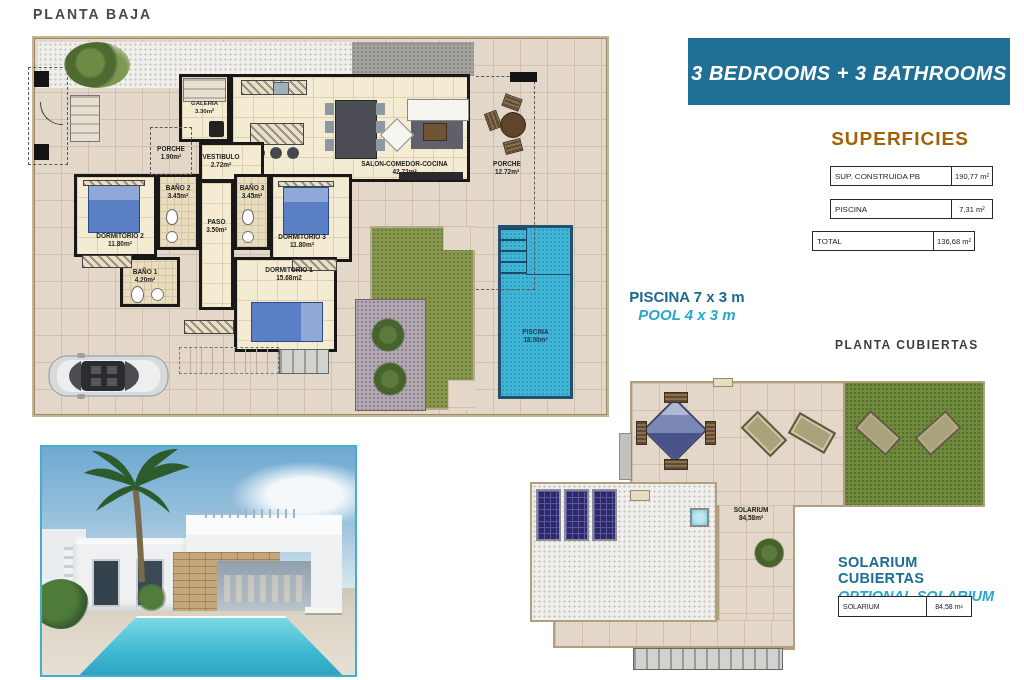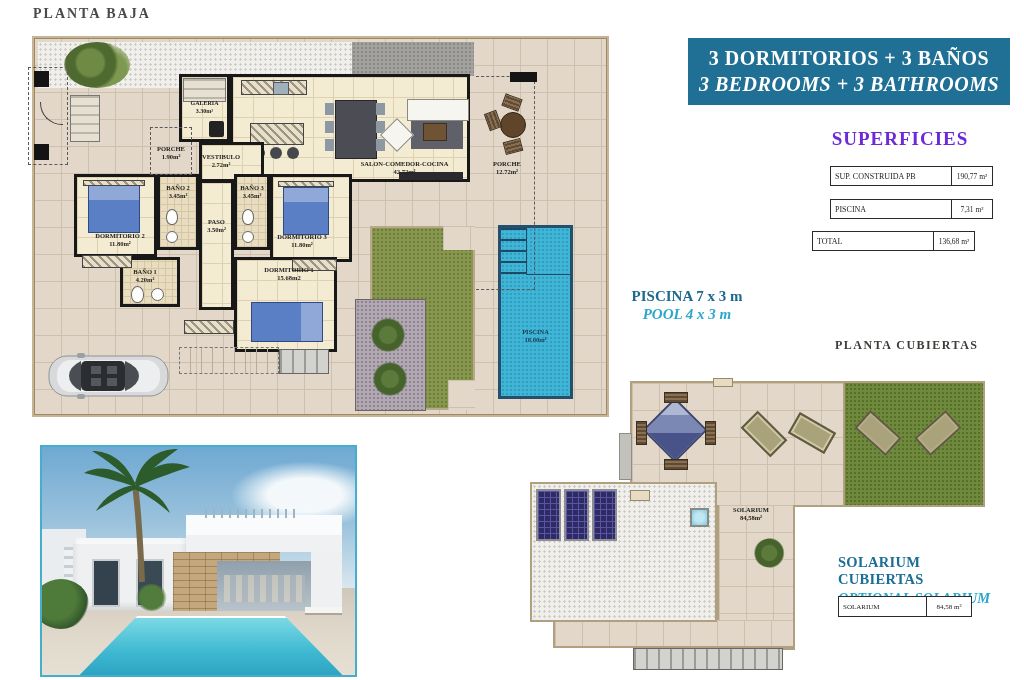--- a/index.html
+++ b/index.html
@@ -1,17 +1,17 @@
 <!DOCTYPE html>
 <html><head>
 <meta charset="utf-8">
 <style>
   html,body{margin:0;padding:0;background:#fff;}
   #page{position:relative;width:1024px;height:680px;background:#fff;overflow:hidden;
-        font-family:Liberation Serif, serif;}
+        font-family:Liberation Sans, sans-serif;}
   .abs{position:absolute;}
   
   .tile{background-color:#e2d7c8;
     background-image:linear-gradient(#cdc0ad 1px,transparent 1px),
                      linear-gradient(90deg,#cdc0ad 1px,transparent 1px);
     background-size:27px 27px;}
   .tileIn{background-color:#f4ebd3;
     background-image:linear-gradient(#ded1b2 1px,transparent 1px),
                      linear-gradient(90deg,#ded1b2 1px,transparent 1px);
     background-size:20px 20px;}
@@ -219,25 +219,24 @@
         <div>4.20m²</div>
     </div>
     <div class="abs rlbl" style="left:221px;top:228px;width:68px;">
       <div>DORMITORIO 1</div>
         <div>15.68m2</div>
     </div>
   </div>
 
   <div class="abs" style="left:688px;top:38px;width:322px;height:67px;background:#206f94;color:#fff;
        display:flex;flex-direction:column;justify-content:center;text-align:center;">
-    <div style="font-size:20px;font-weight:700;letter-spacing:.5px;">3 DORMITORIOS + 3 BAÑOS</div>
     <div style="font-size:20px;font-weight:700;font-style:italic;letter-spacing:.5px;margin-top:3px;">3 BEDROOMS + 3 BATHROOMS</div>
   </div>
 
-  <div class="abs" style="left:810px;top:128px;width:180px;text-align:center;font-size:19px;font-weight:600;letter-spacing:1px;color:#6d28d9;">SUPERFICIES</div>
+  <div class="abs" style="left:810px;top:128px;width:180px;text-align:center;font-size:19px;font-weight:600;letter-spacing:1px;color:#a16207;">SUPERFICIES</div>
   <div class="abs tbl" style="left:830px;top:166px;width:163px;height:20px;">
     <div class="lab">SUP. CONSTRUIDA PB</div>
     <div class="val">190,77 m²</div>
   </div>
   <div class="abs tbl" style="left:830px;top:199px;width:163px;height:20px;">
     <div class="lab">PISCINA</div>
     <div class="val">7,31 m²</div>
   </div>
   <div class="abs tbl" style="left:812px;top:231px;width:163px;height:20px;">
     <div class="lab">TOTAL</div>

